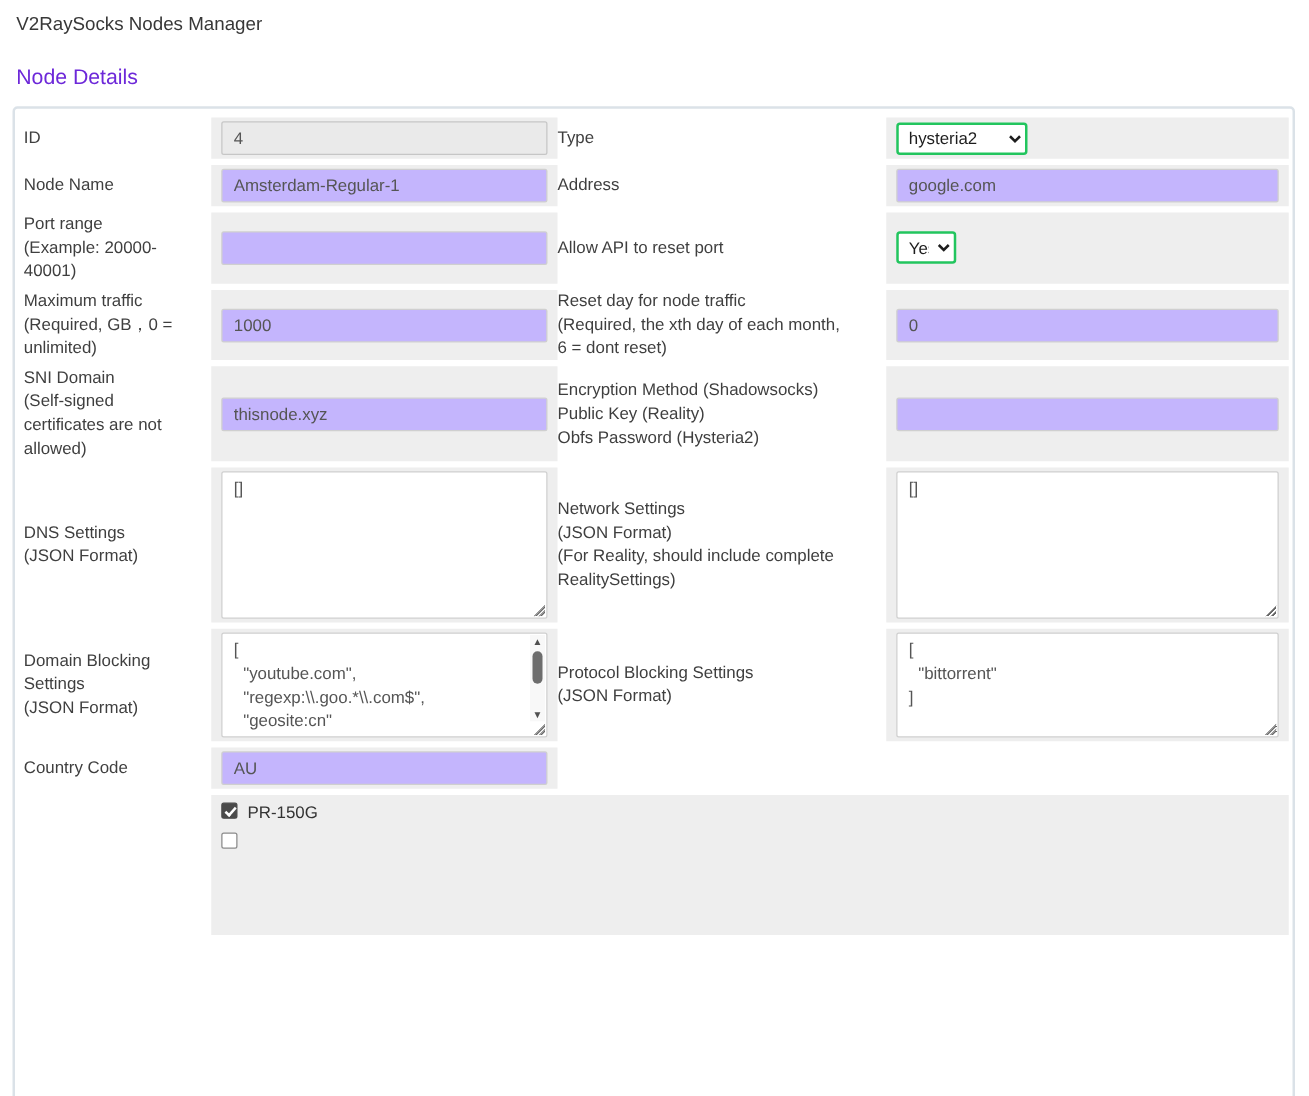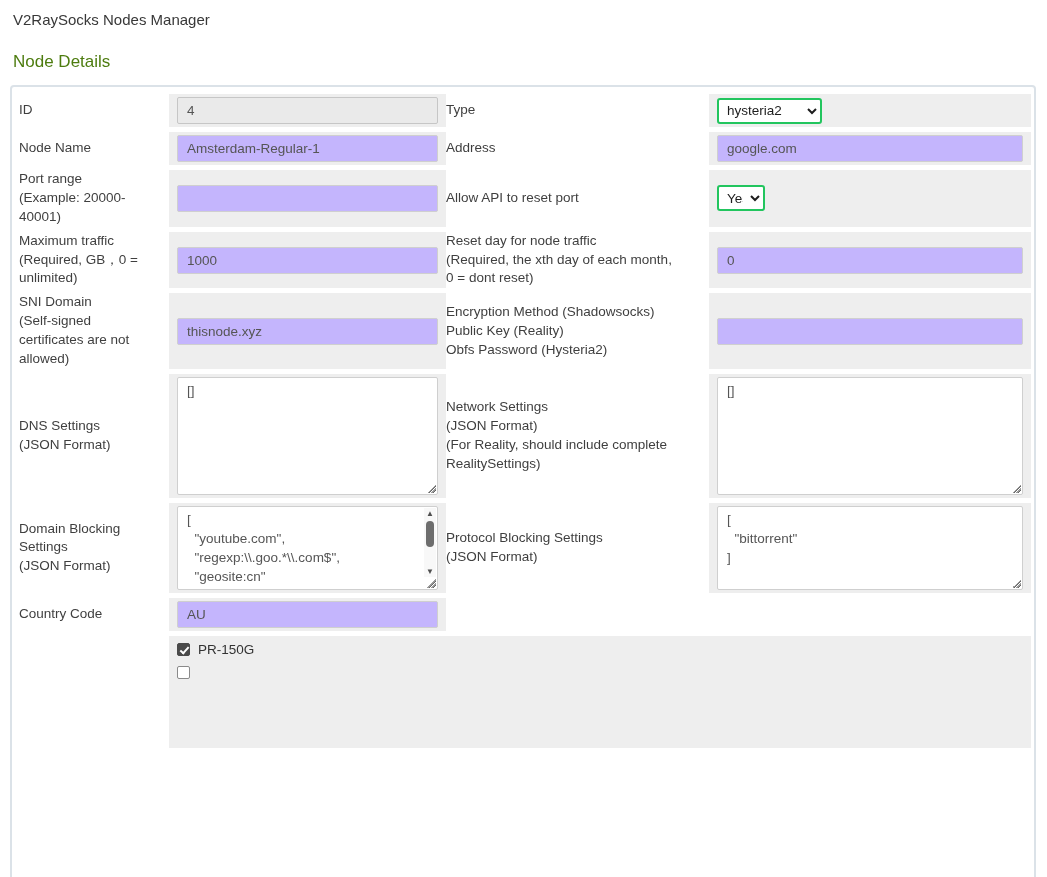--- a/index.html
+++ b/index.html
@@ -9,21 +9,21 @@
     overflow:hidden;
     background:#ffffff;
     font-family:"Liberation Sans","DejaVu Sans",sans-serif;
     color:#3f3f3f;
   }
   .app-title {
     font-size:15px; font-weight:400; color:#383838;
     margin:11px 0 0 13px;
   }
   .section-title {
-    font-size:17px; font-weight:400; color:#4d7c0f;
+    font-size:17px; font-weight:400; color:#6d28d9;
     margin:24px 0 13px 13px;
   }
   .panel {
     margin-left:10px;
     width:1026px;
     height:900px; 
     border:2px solid #dbe2e8;
     border-radius:4px;
     background:#fff;
     padding:2px 7px;
@@ -111,21 +111,21 @@
   .sb-arrow { font-size:8px; line-height:11px; height:11px; color:#4f4f4f; }
   .sb-thumb { width:8px; height:26px; margin-top:2px; background:#6d6d6d; border-radius:4px; }
   .sb-spacer { flex:1; }
   .resize-grip {
     position:absolute; right:2px; bottom:2px; width:9px; height:9px;
     background:
       linear-gradient(135deg, transparent 0 50%, #9a9a9a 50% 57%, transparent 57% 72%, #9a9a9a 72% 79%, transparent 79%);
     pointer-events:none;
   }
   td.products-cell { padding:6px 8px 60px 8px; vertical-align:top; }
-  .product-item { display:flex; align-items:center; margin-bottom:9px; }
+  .product-item { display:flex; margin-bottom:9px; }
   .checkbox {
     width:13px; height:13px;
     border:1px solid #8a8a8a;
     border-radius:2px;
     background:#fff;
     display:inline-block;
     position:relative;
     flex:0 0 13px;
   }
   .checkbox.checked { background:#4a4a4a; border-color:#4a4a4a; }
@@ -180,21 +180,21 @@
     <td class="fld"><select class="sel w-yes"><option>Yes</option></select></td>
   </tr>
 
   <tr>
     <td class="lbl"><span class="lbl-text">Maximum traffic
 (Required, GB，0 =
 unlimited)</span></td>
     <td class="fld"><input class="txt" value="1000" style=""></td>
     <td class="lbl"><span class="lbl-text">Reset day for node traffic
 (Required, the xth day of each month,
-0 = dont reset)</span></td>
+6 = dont reset)</span></td>
     <td class="fld"><input class="txt" value="0" style=""></td>
   </tr>
 
 
   <tr>
     <td class="lbl"><span class="lbl-text">SNI Domain
 (Self-signed
 certificates are not
 allowed)</span></td>
     <td class="fld"><input class="txt" value="thisnode.xyz" style=""></td>

